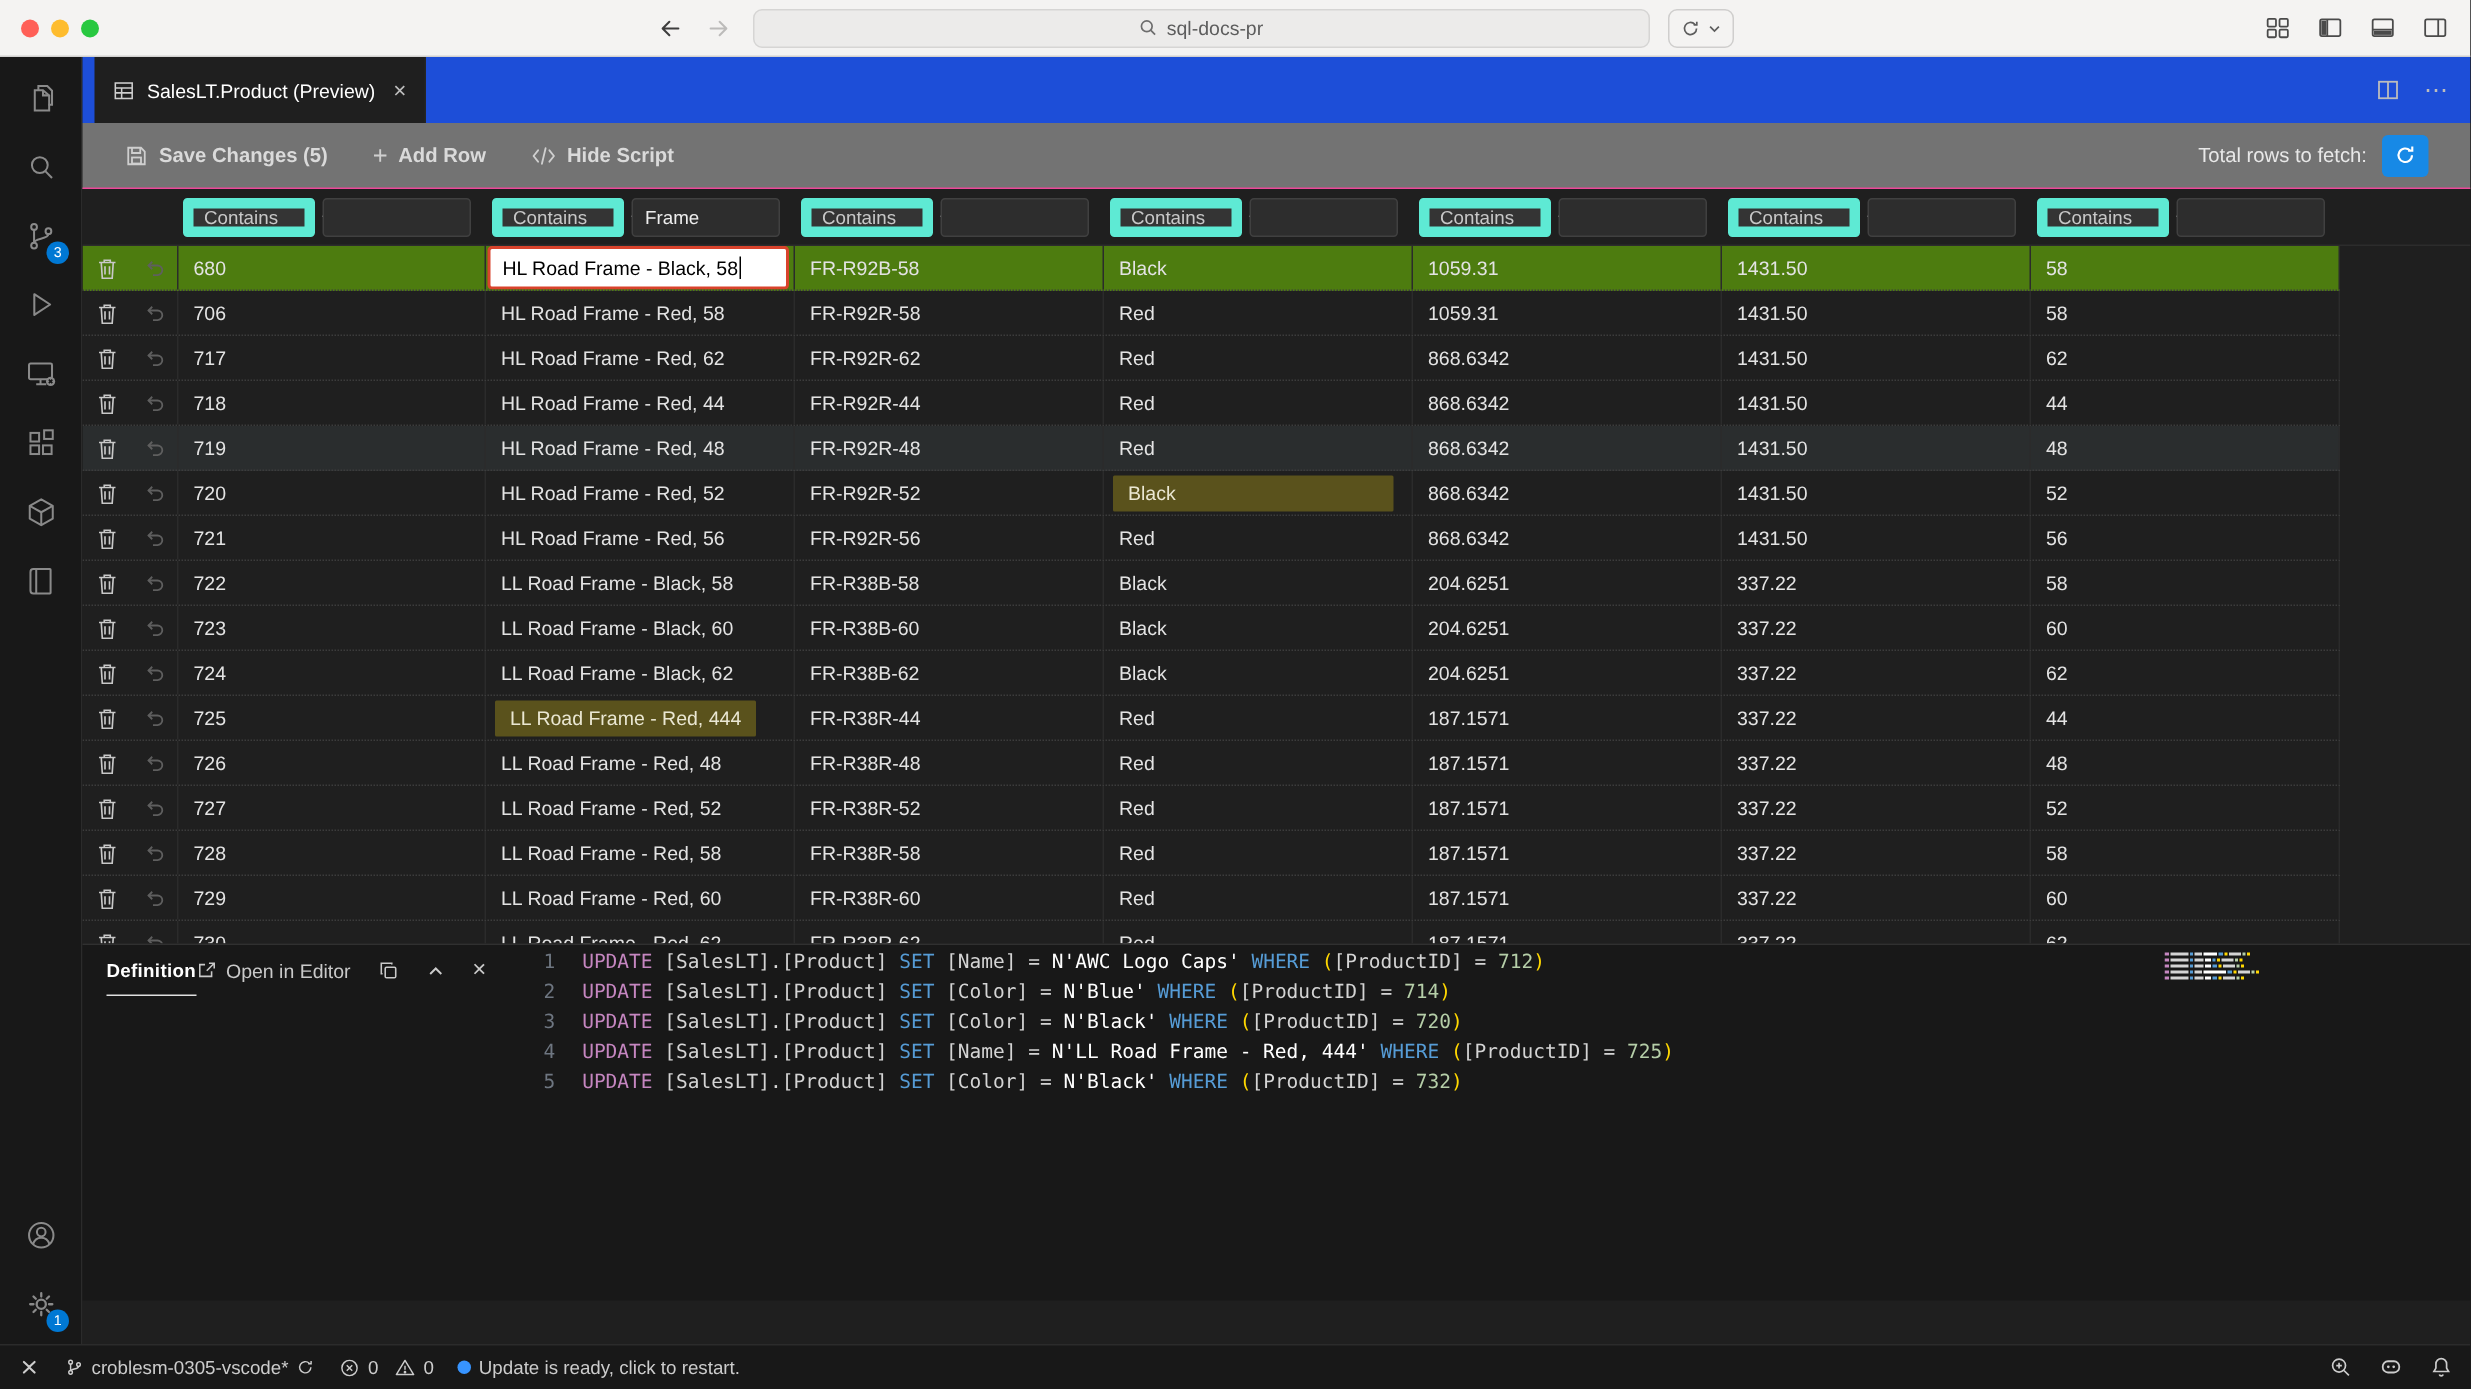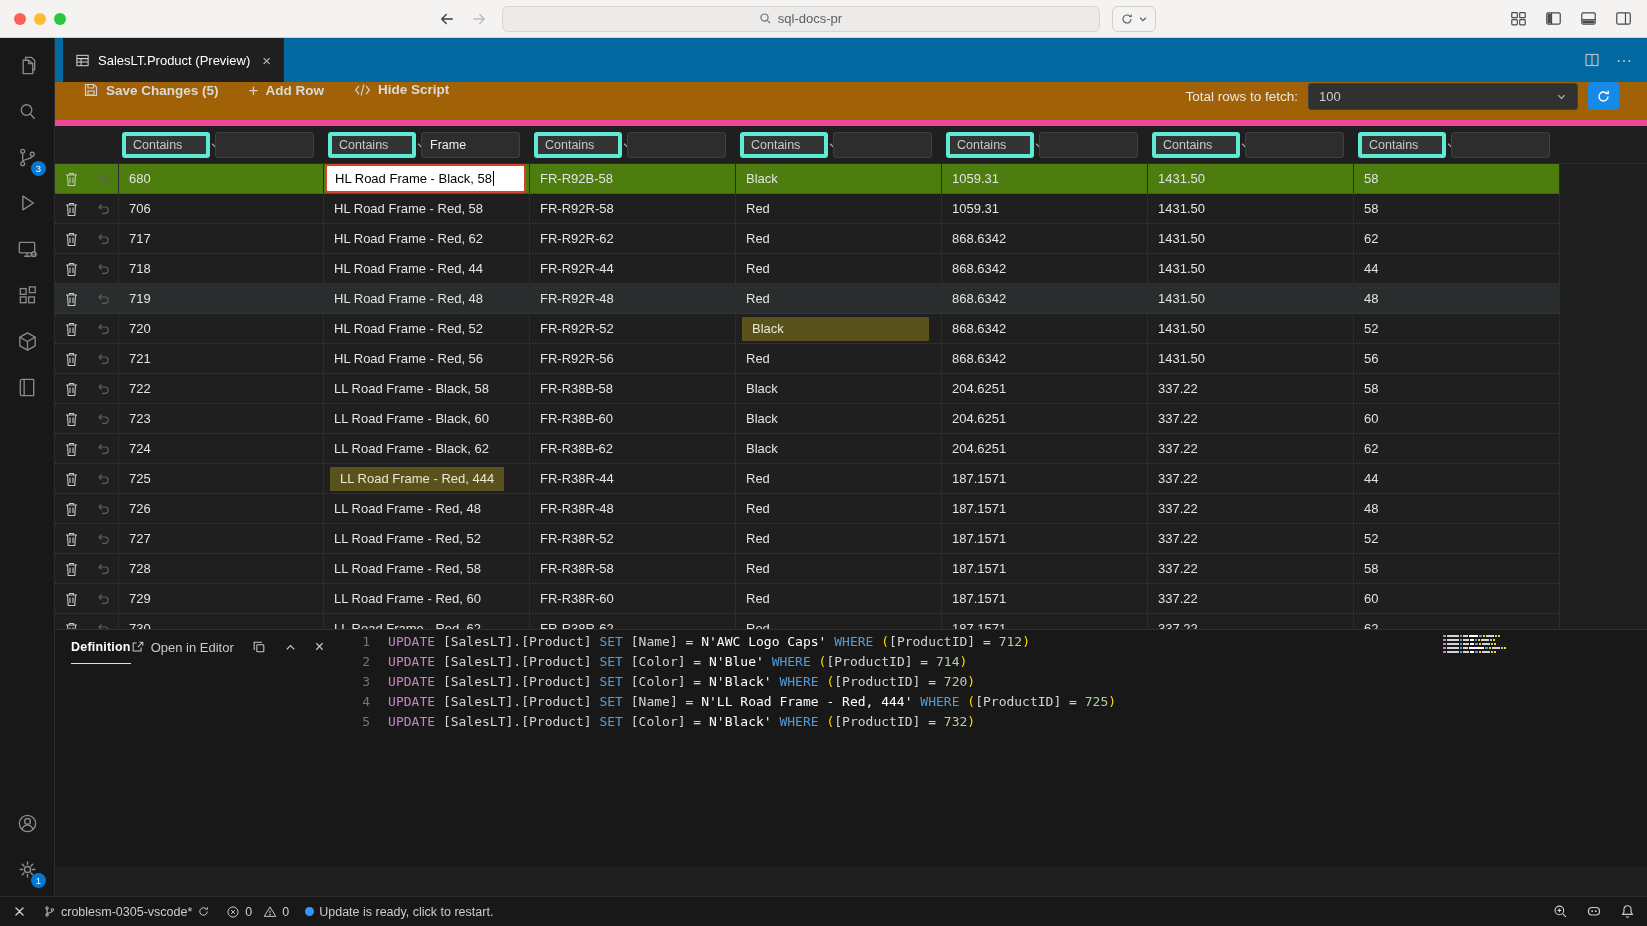--- a/index.html
+++ b/index.html
@@ -32,32 +32,32 @@
   .ab-item { width:48px; height:46px; display:flex; align-items:center; justify-content:center;
              position:relative; }
   .ab-badge { position:absolute; right:5px; bottom:4px; min-width:15px; height:15px;
               border-radius:8px; background:#0078d4; color:#fff; font-size:9.5px;
               display:flex; align-items:center; justify-content:center; padding:0 3px; }
   .ab-bottom { margin-top:auto; display:flex; flex-direction:column; align-items:center; }
 
   .main { flex:1; min-width:0; display:flex; flex-direction:column; background:#1f1f1f; }
 
   
-  .tabbar { height:44px; flex:none; background:#0369a1; display:flex; align-items:stretch; }
+  .tabbar { height:44px; flex:none; background:#1d4ed8; display:flex; align-items:stretch; }
   .tab { margin-left:8px; background:#1f1f1f; display:flex; align-items:center; gap:8px;
          padding:0 12px; color:#ffffff; font-size:13px; border-right:1px solid #252525; }
   .tab-close { color:#bdbdbd; font-size:15px; margin-left:4px; }
   .tabbar-right { margin-left:auto; display:flex; align-items:center; gap:16px;
                   padding-right:14px; color:#bdbdbd; }
   .ellipsis { font-size:16px; letter-spacing:1px; color:#bdbdbd; }
 
   
-  .toolbar { height:44px; flex:none; background:#a16207; display:flex; align-items:flex-start;
+  .toolbar { height:44px; flex:none; background:#737373; display:flex; align-items:center;
              padding:0 28px; gap:30px; color:#dadada; font-size:13.5px;
-             border-bottom:6px solid #ec4899; }
+             border-bottom:1px solid #ec4899; }
   .tool { display:flex; align-items:center; gap:7px; }
   .tool .plus { font-size:17px; color:#cfcfcf; line-height:1; }
   .toolbar-right { margin-left:auto; display:flex; align-items:center; gap:10px; }
   .fetch-label { color:#e8e8e8; }
   .fetch-select { width:270px; height:27px; background:#313131; border:1px solid #3f3f3f;
                   border-radius:3px; display:flex; align-items:center; padding:0 10px;
                   color:#cccccc; font-size:13px; }
   .fetch-select .chev { margin-left:auto; }
   .refresh-btn { width:31px; height:28px; background:#1789e6; border-radius:4px;
                  display:flex; align-items:center; justify-content:center; }
@@ -66,21 +66,21 @@
   .grid-header { height:29px; flex:none; display:grid;
                  grid-template-columns:33px 30px repeat(7,206px) 1fr;
                  align-items:center; background:#1f1f1f; position:relative; }
   .hcell { text-align:center; font-weight:bold; font-size:13px; color:#ffffff; }
   .hmenu { justify-self:end; padding-right:12px; color:#d0d0d0; font-size:17px; }
 
   .grid-filter { height:38px; flex:none; display:grid;
                  grid-template-columns:33px 30px repeat(7,206px) 1fr;
                  align-items:center; background:#1f1f1f; border-bottom:1px solid #2c2c2c; }
   .fcell { display:flex; gap:5px; align-items:center; padding:0 10px 0 4px; }
-  .fselect { width:88px; height:26px; background:#343434; border:4px solid #5eead4;
+  .fselect { width:88px; height:26px; background:#343434; border:7px solid #5eead4;
              border-radius:3px; display:flex; align-items:center; justify-content:space-between;
              padding:0 7px; color:#c8c8c8; font-size:12.5px; flex:none;gap:28px; }
   .finput { flex:1; height:26px; background:#2d2d2d; border:1px solid #404040; border-radius:3px;
             display:flex; align-items:center; padding:0 8px; color:#eeeeee; font-size:12.5px; }
 
   .grid-body { height:465px; flex:none; overflow:hidden; background:#1f1f1f; }
   .rows { width:1505px; }
   .grow { display:grid; grid-template-columns:33px 30px repeat(7,206px); height:30px;
           border-bottom:1px dotted #3c3c3c; }
   .grow.active { background:#4d7c0f; }
@@ -324,28 +324,20 @@
         <div class="tool">
           <span>
             <svg width="17" height="14" viewBox="0 0 18 14" fill="none" stroke="#cfcfcf" stroke-width="1.3" stroke-linecap="round" stroke-linejoin="round">
                 <path d="M5 3L1.8 7 5 11M13 3l3.2 4L13 11M10.3 1.5L7.7 12.5"></path>
               </svg>
           </span>
           <span style="font-weight:bold;">Hide Script</span>
         </div>
         <div class="toolbar-right">
           <span class="fetch-label">Total rows to fetch:</span>
-          <div class="fetch-select">
-            <span>100</span>
-            <span class="chev">
-              <svg width="11" height="11" viewBox="0 0 12 12" fill="none" stroke="#b5b5b5" stroke-width="1.3">
-                  <path d="M2.5 4.5L6 8l3.5-3.5"></path>
-                </svg>
-            </span>
-          </div>
           <div class="refresh-btn">
             <svg width="15" height="15" viewBox="0 0 16 16" fill="none" stroke="#ffffff" stroke-width="1.5">
                 <path d="M12.8 8A4.8 4.8 0 1 1 11.4 4.6"></path>
                 <path d="M13 1.8v3h-3"></path>
               </svg>
           </div>
         </div>
       </div>
 
 

